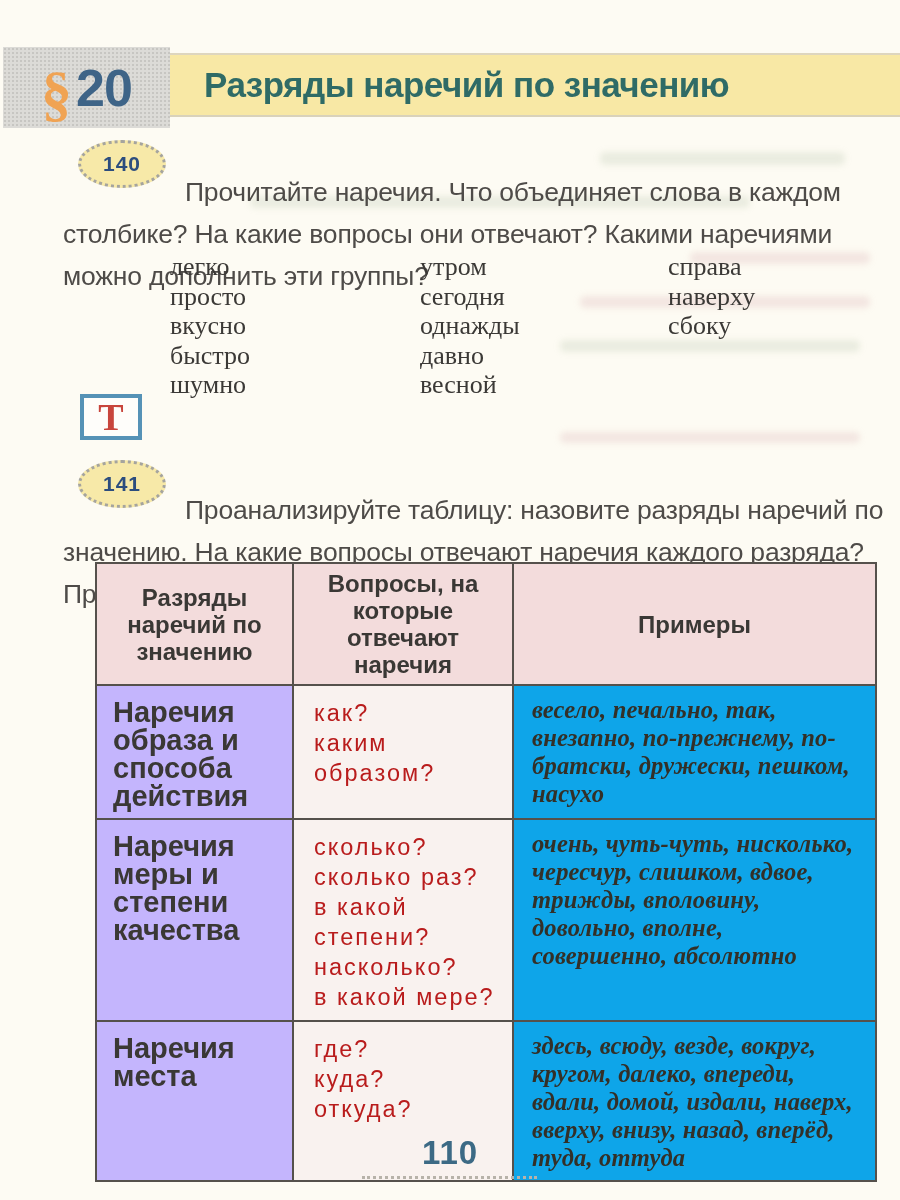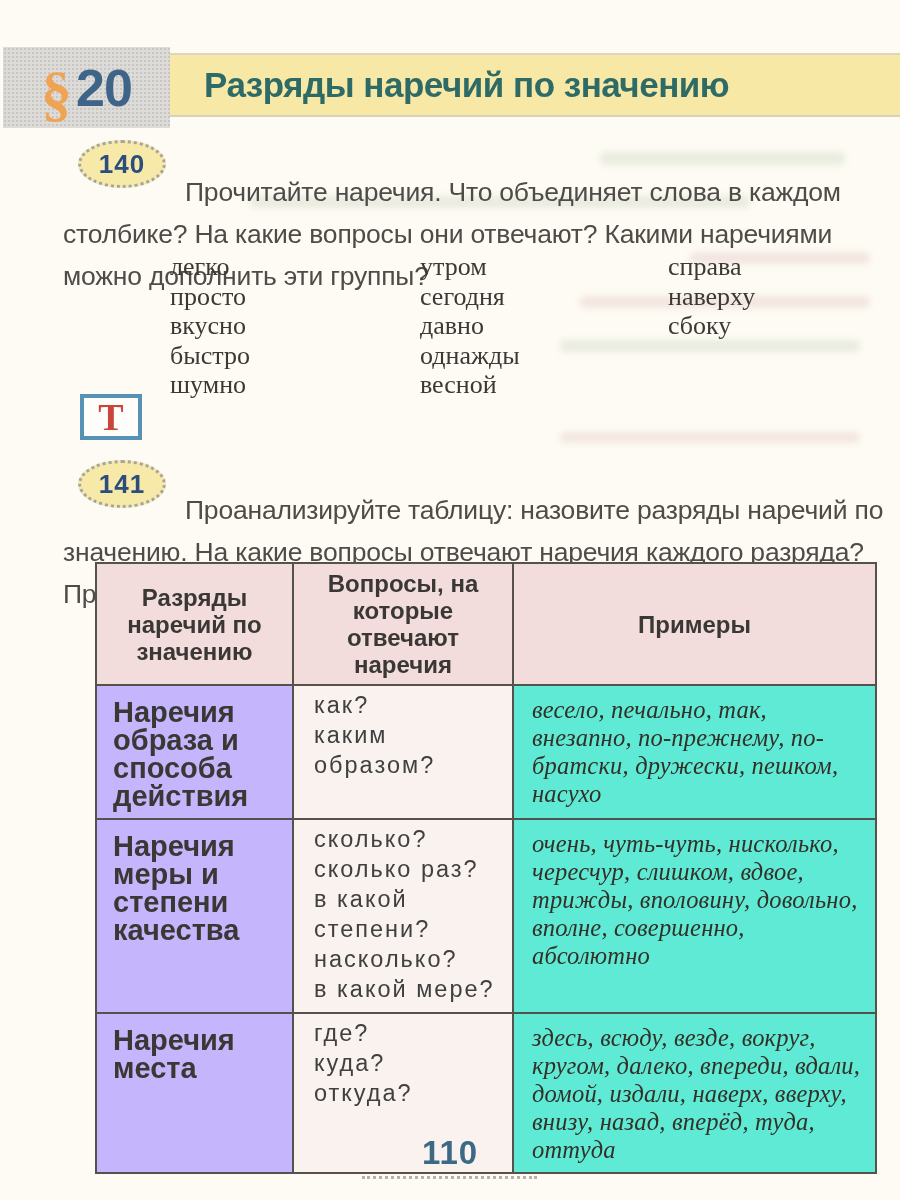--- a/index.html
+++ b/index.html
@@ -33,21 +33,21 @@
     background:#f8e8a5;border-top:2px solid #ded6bf;border-bottom:2px solid #d9d2bb;
     display:flex;align-items:center;box-sizing:border-box;
   }
   .banner-title{color:#2f6b66;font-size:35px;font-weight:bold;padding-left:34px;letter-spacing:-.5px;}
 
   
   .badge{
     position:absolute;width:88px;height:48px;box-sizing:border-box;
     background:#f7e9a8;border:3px dotted #a5a49e;border-radius:50%;
     display:flex;align-items:center;justify-content:center;
-    color:#2c4d7e;font-size:26px;font-weight:bold;letter-spacing:1px;
+    color:#2c4d7e;font-size:21px;font-weight:bold;letter-spacing:1px;
   }
   #badge-140{left:78px;top:140px;}
   #badge-141{left:78px;top:460px;}
 
   .instruction{
     position:absolute;left:63px;width:822px;
     font-size:26.5px;line-height:42px;color:#4e4b48;letter-spacing:-.2px;
   }
   #instruction-140{top:144px;text-indent:122px;}
   #instruction-141{top:462px;text-indent:122px;}
@@ -86,25 +86,25 @@
   }
   table.grammar th{
     background:#f3dcdc;height:112px;vertical-align:middle;text-align:center;
     font-size:24px;line-height:27px;color:#3a3835;font-weight:bold;padding:6px 8px;
   }
   td.cat{
     background:#c4b5fd;font-weight:bold;font-size:29px;line-height:28px;color:#3a3835;
     padding:12px 8px 8px 16px;
   }
   td.q{
-    background:#f9f2ef;font-size:23.5px;line-height:30px;color:#404040;
-    letter-spacing:2px;padding:4px 4px 8px 20px;
+    background:#f9f2ef;font-size:23.5px;line-height:30px;color:#b91c1c;
+    letter-spacing:2px;padding:12px 4px 8px 20px;
   }
   td.ex{
-    background:#5eead4;font-family:"Liberation Serif",serif;font-style:italic;font-weight:400;
+    background:#0ea5e9;font-family:"Liberation Serif",serif;font-style:italic;font-weight:700;
     font-size:24.5px;line-height:28px;color:#333028;padding:10px 12px 8px 18px;letter-spacing:.2px;
   }
   .q-line{display:block;}
   tr.r1 td{height:132px;} tr.r2 td{height:168px;} tr.r3 td{height:158px;}
 
   
   .page-number{
     position:absolute;left:0;right:0;top:1134px;text-align:center;
     font-size:33px;font-weight:bold;color:#3c6a85;letter-spacing:1px;
   }
@@ -144,22 +144,22 @@
     <div class="word-col c1">
       <span class="word">легко</span>
       <span class="word">просто</span>
       <span class="word">вкусно</span>
       <span class="word">быстро</span>
       <span class="word">шумно</span>
     </div>
     <div class="word-col c2">
       <span class="word">утром</span>
       <span class="word">сегодня</span>
+      <span class="word">однажды</span>
       <span class="word">давно</span>
-      <span class="word">однажды</span>
       <span class="word">весной</span>
     </div>
     <div class="word-col c3">
       <span class="word">справа</span>
       <span class="word">наверху</span>
       <span class="word">сбоку</span>
     </div>
   </div>
 
   <div class="theory-icon">Т</div>

